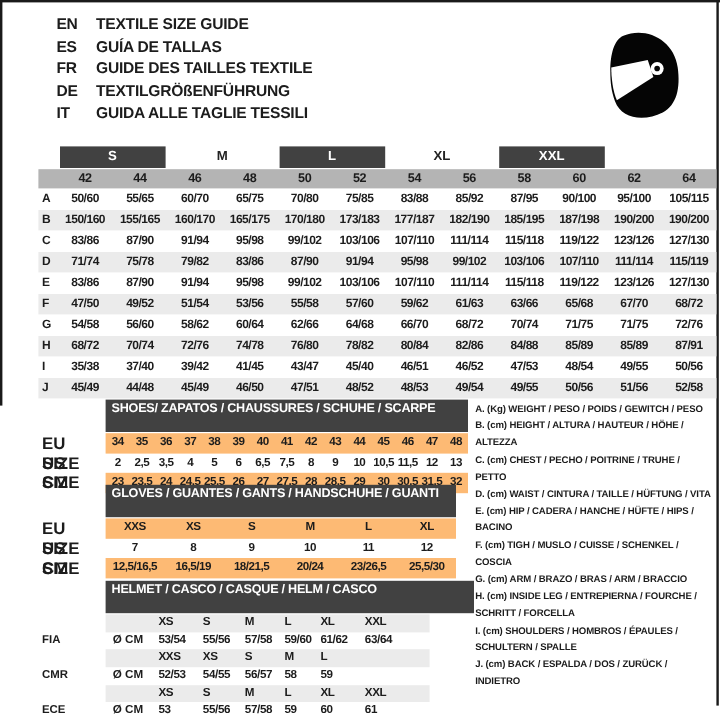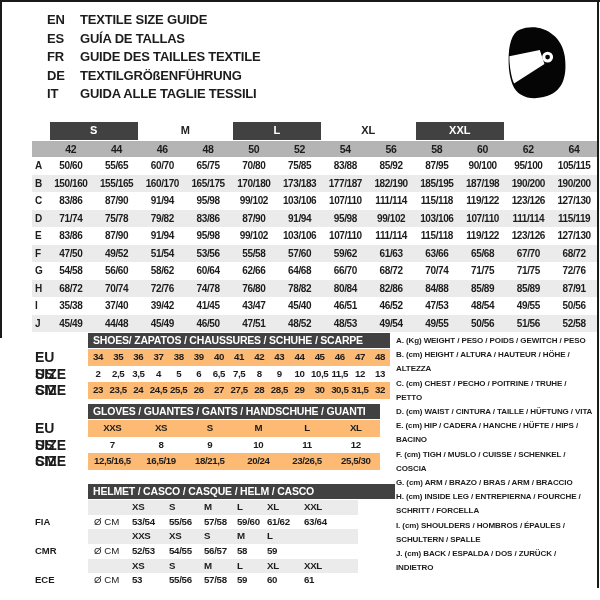--- a/index.html
+++ b/index.html
@@ -32,35 +32,35 @@
   .t-row { height:17.5px; }
   .t-cell { text-align:center; font-weight:bold; font-size:10px; line-height:17.5px; letter-spacing:-0.4px; white-space:nowrap; }
   .t-letter { text-align:left; padding-left:3px; }
   .stripe { background:#ebebeb; }
 
   
   .sec { position:absolute; left:35px; }
   #shoes { top:333px; width:355px; }
   #gloves { top:404px; width:345px; }
   .sec-title { margin-left:53px; background:#414141; color:#fff; font-weight:bold;
-               font-size:10.5px; height:15px; line-height:15px; padding-left:5px;
+               font-size:10.5px; height:27px; line-height:15px; padding-left:5px;
                letter-spacing:-0.2px; white-space:nowrap; margin-bottom:1px; }
   .sec-row { display:flex; height:16.5px; line-height:16.5px; }
   .sec-label { width:53px; font-weight:bold; font-size:14px; }
   .sec-cells { flex:1; display:flex; }
   .sec-cells.shaded { background:#fdba74; }
   .sec-cell { flex:1; text-align:center; font-weight:bold; font-size:9.7px; letter-spacing:-0.4px; white-space:nowrap; }
 
   
   #helmet-table { position:absolute; left:35px; top:484px; width:360px; }
   .helm-row { display:flex; height:14.7px; line-height:14.7px; }
   .helm-label { width:53px; font-weight:bold; font-size:9.5px; }
   .helm-grid { display:flex; width:270px; }
   .helm-grid.shaded { background:#ebebeb; }
-  .helm-unit { width:44px; font-weight:normal; font-size:9.7px; padding-left:6px; box-sizing:border-box; }
+  .helm-unit { width:44px; font-weight:bold; font-size:9.7px; padding-left:6px; box-sizing:border-box; }
   .helm-cell { font-weight:bold; font-size:9.7px; letter-spacing:-0.3px; white-space:nowrap; }
   .helm-cell.c0{width:37px;} .helm-cell.c1{width:35px;} .helm-cell.c2{width:33px;}
   .helm-cell.c3{width:30px;} .helm-cell.c4{width:37px;} .helm-cell.c5{width:54px;}
 
   
   #legend { position:absolute; left:396px; top:334px; width:198px; }
   .legend-item { font-weight:bold; font-size:8px; line-height:14.2px; letter-spacing:-0.1px; }
 </style>
 </head>
 <body>

